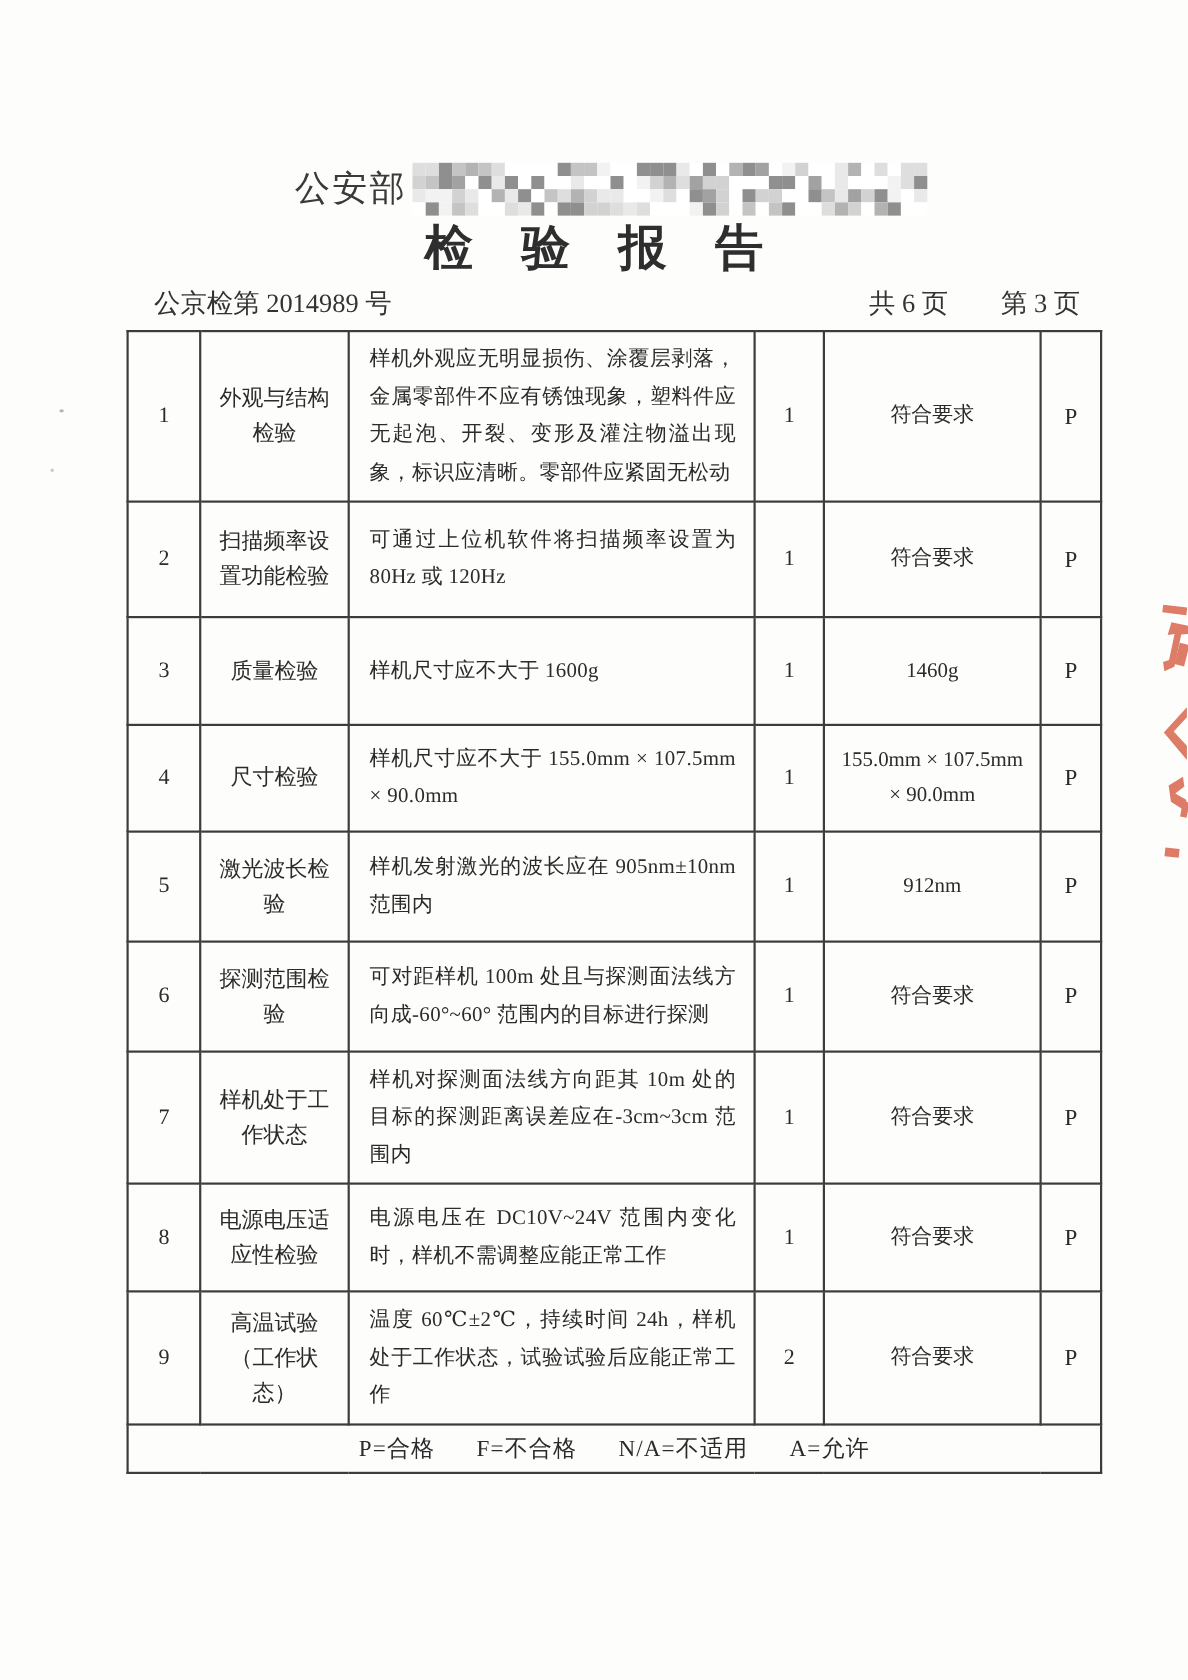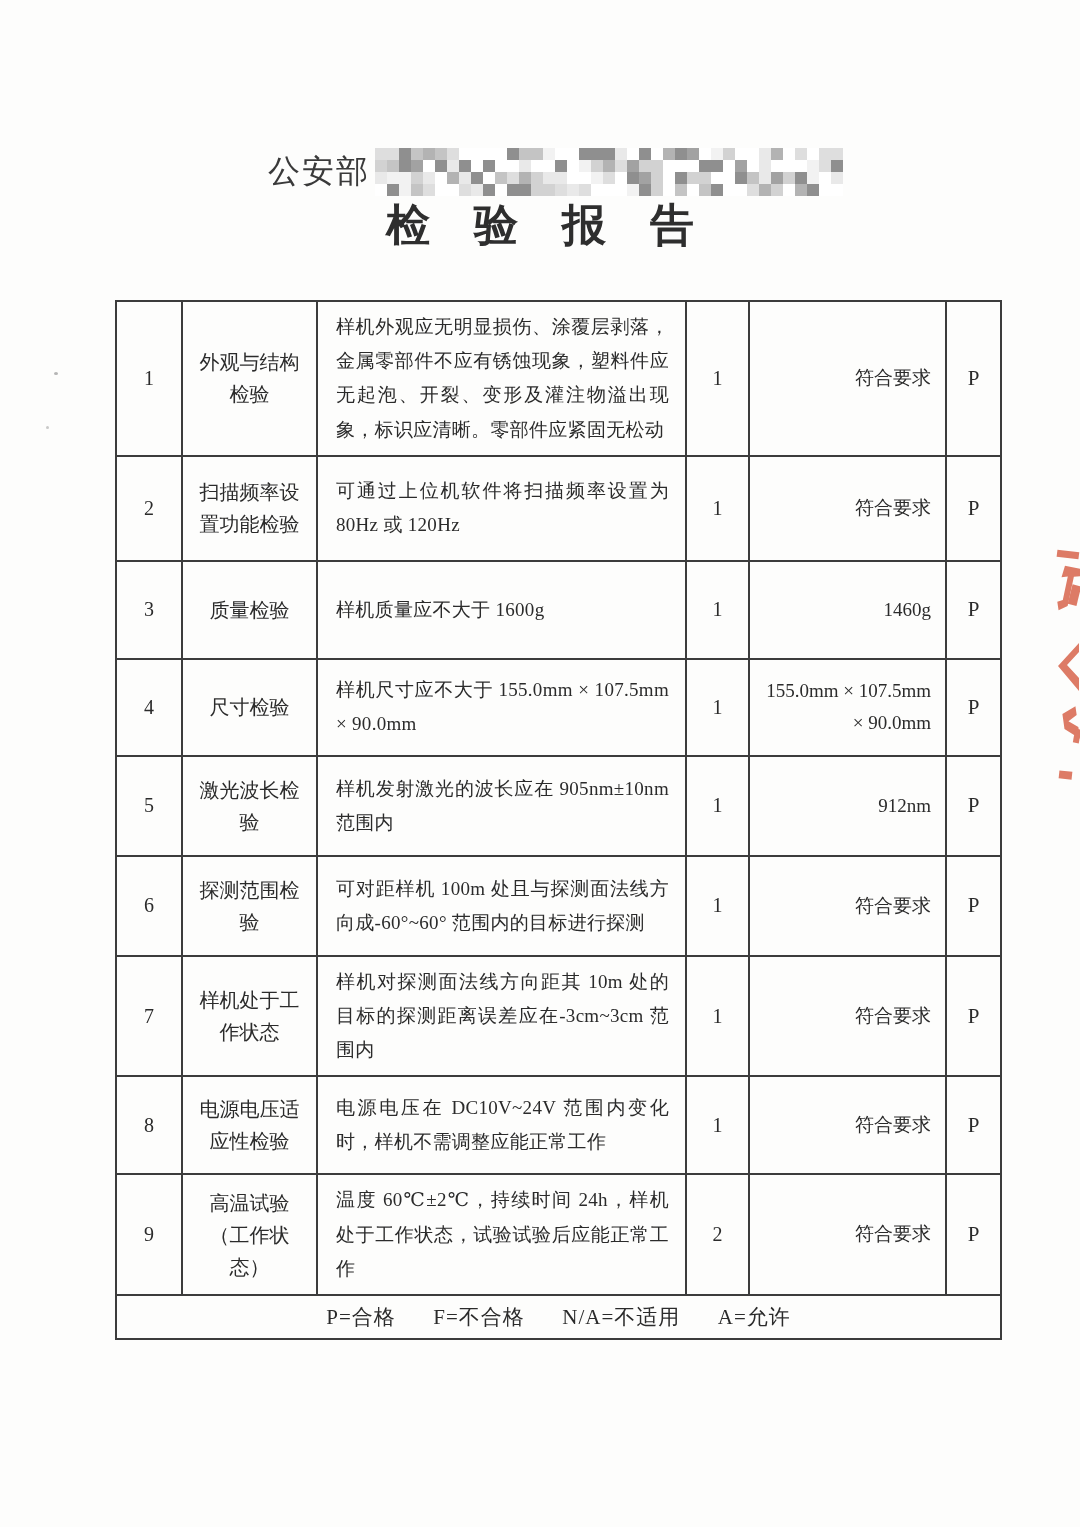--- a/index.html
+++ b/index.html
@@ -37,21 +37,21 @@
   table.report th, table.report td {
     border:2px solid #3c3c3c; background:transparent;
     overflow:hidden; vertical-align:middle;
   }
   th.tbl-title { height:46px; font-size:23px; font-weight:normal; letter-spacing:3px; text-align:center; }
   tr.cols th { height:56px; font-size:21px; font-weight:normal; text-align:center; padding:2px 4px; line-height:1.35; }
   td.c-seq, td.c-sample, td.c-verdict { text-align:center; font-size:20px; }
   td.c-verdict { font-size:21px; }
   td.c-item { text-align:center; padding:2px 12px; line-height:1.6; font-size:20px; }
   td.c-req { text-align:justify; padding:8px 16px 8px 18px; line-height:1.8; font-size:19px; letter-spacing:0.3px; }
-  td.c-result { text-align:right; padding:4px 14px; line-height:1.7; font-size:19px; }
+  td.c-result { text-align:center; padding:4px 14px; line-height:1.7; font-size:19px; }
   tfoot td { height:40px; text-align:center; font-size:21px; white-space:pre; letter-spacing:1px; }
   
   .stamp { position:absolute; right:0; top:545px; width:30px; height:255px; pointer-events:none; }
   
   .speck { position:absolute; border-radius:50%; background:#7a7a7a; }
   .speck.s1 { left:54px; top:372px; width:4px; height:3px; opacity:.55; }
   .speck.s2 { left:46px; top:426px; width:3px; height:3px; opacity:.4; }
 </style>
 </head>
 <body>
@@ -215,20 +215,27 @@
         <i style="background: rgb(255, 255, 255);"></i>
         <i style="background: rgb(179, 179, 179);"></i>
         <i style="background: rgb(143, 143, 143);"></i>
         <i style="background: rgb(255, 255, 255);"></i>
         <i style="background: rgb(255, 255, 255);"></i>
       </span>
   </div>
 
   <h1 class="report-title">检　验　报　告</h1>
 
+  <div class="meta-row">
+    <span>公京检第 2014989 号</span>
+    <span class="pages">
+      <span>共 6 页</span>
+      <span>第 3 页</span>
+    </span>
+  </div>
 
   <table class="report">
     <colgroup>
       <col style="width:66px">
         <col style="width:135px">
         <col style="width:369px">
       <col style="width:63px">
         <col style="width:197px">
         <col style="width:55px">
     </colgroup>
@@ -247,21 +254,21 @@
           <td class="c-seq">2</td>
           <td class="c-item">扫描频率设置功能检验</td>
           <td class="c-req">可通过上位机软件将扫描频率设置为 80Hz 或 120Hz</td>
           <td class="c-sample">1</td>
           <td class="c-result">符合要求</td>
           <td class="c-verdict">P</td>
         </tr>
         <tr style="height: 98px;">
           <td class="c-seq">3</td>
           <td class="c-item">质量检验</td>
-          <td class="c-req">样机质量应不大于 1600g</td>
+          <td class="c-req">样机尺寸应不大于 1600g</td>
           <td class="c-sample">1</td>
           <td class="c-result">1460g</td>
           <td class="c-verdict">P</td>
         </tr>
         <tr style="height: 97px;">
           <td class="c-seq">4</td>
           <td class="c-item">尺寸检验</td>
           <td class="c-req">样机尺寸应不大于 155.0mm × 107.5mm × 90.0mm</td>
           <td class="c-sample">1</td>
           <td class="c-result">155.0mm × 107.5mm × 90.0mm</td>

